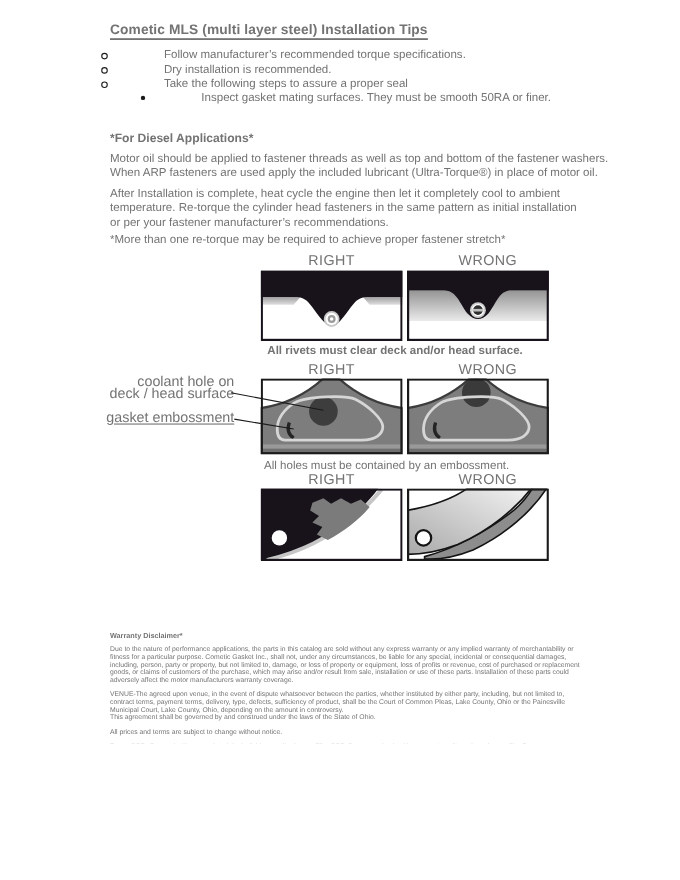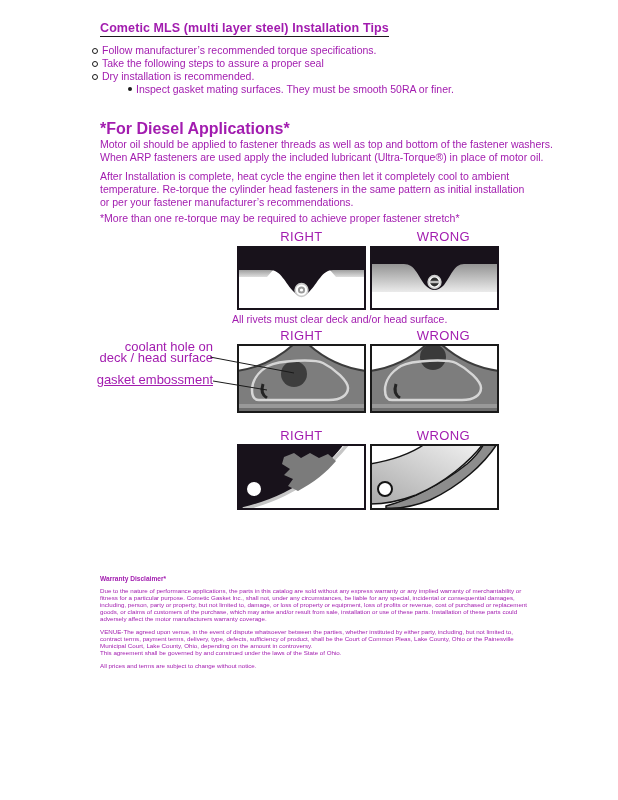--- a/index.html
+++ b/index.html
@@ -1,25 +1,25 @@
 <!DOCTYPE html>
 <html><head>
 <meta charset="utf-8">
 <style>
   html,body{margin:0;padding:0;background:#ffffff;}
   .page{position:relative;width:618px;height:676px;background:#ffffff;overflow:hidden;
-        font-family:"Liberation Sans", sans-serif;color:#a21caf;}
+        font-family:"Liberation Sans", sans-serif;color:#737373;}
   .abs{position:absolute;}
   .title{font-size:12.5px;font-weight:bold;display:inline-block;border-bottom:1.6px solid #1a1a1a;padding-bottom:1px;letter-spacing:.1px;}
   .body-txt{font-size:10.5px;line-height:13px;white-space:pre-line;}
-  .bullet-line{display:flex;align-items:flex-start;font-size:10.5px;line-height:13px;}
+  .bullet-line{display:flex;align-items:flex-start;font-size:10.5px;line-height:13px;gap:47px;}
   .ob{flex:0 0 auto;width:4px;height:4px;border:1px solid #1a1a1a;border-radius:50%;margin:4px 4px 0 0;}
   .fb{flex:0 0 auto;width:4px;height:4px;background:#1a1a1a;border-radius:50%;margin:4px 4px 0 0;}
   .sub{margin-left:36px;}
-  .section-head{font-size:16px;font-weight:bold;}
+  .section-head{font-size:11px;font-weight:bold;}
   .dg-headers{display:flex;gap:13px;width:262px;}
   .dg-headers span{flex:0 0 129px;text-align:center;font-size:13px;letter-spacing:.4px;}
   .panels{display:flex;gap:4px;}
   .panel{flex:0 0 129px;}
   .caption{font-size:10.5px;line-height:12.5px;white-space:pre-line;}
   .dg-label{font-size:13px;line-height:11px;white-space:pre-line;text-align:right;}
   .labels-box{width:138px;text-align:right;}
   .overlay{pointer-events:none;z-index:5;}
   .disc{width:436px;}
   .disc-head{font-size:6.6px;font-weight:bold;margin-bottom:5px;}
@@ -37,25 +37,25 @@
     <span class="title">Cometic MLS (multi layer steel) Installation Tips</span>
   </div>
 
   <div class="abs" style="left:92px;top:44px;width:470px;">
     <div class="bullet-line">
       <span class="ob"></span>
       <span>Follow manufacturer’s recommended torque specifications.</span>
     </div>
     <div class="bullet-line">
       <span class="ob"></span>
-      <span>Take the following steps to assure a proper seal</span>
+      <span>Dry installation is recommended.</span>
     </div>
     <div class="bullet-line">
       <span class="ob"></span>
-      <span>Dry installation is recommended.</span>
+      <span>Take the following steps to assure a proper seal</span>
     </div>
     <div class="bullet-line sub">
       <span class="fb"></span>
       <span>Inspect gasket mating surfaces.  They must be smooth 50RA or finer.</span>
     </div>
   </div>
 
   <div class="abs section-head" style="left:100px;top:120px;">*For Diesel Applications*</div>
   <div class="abs body-txt" style="left:100px;top:138px;">Motor oil should be applied to fastener threads as well as top and bottom of the fastener washers.
 When ARP fasteners are used apply the included lubricant (Ultra-Torque®) in place of motor oil.</div>
@@ -105,21 +105,21 @@
         <g>
           <circle cx="64.5" cy="36" r="7.2" fill="#cdcdcd"></circle>
           <circle cx="64.5" cy="36" r="5.6" fill="#ffffff"></circle>
           <circle cx="64.5" cy="36" r="4.4" fill="#2f2f2f"></circle>
           <rect x="59.5" y="34.8" width="10" height="2.4" fill="#bfbfbf"></rect>
         </g>
         <rect x="1" y="1" width="127" height="62" fill="none" stroke="#18121b" stroke-width="2"></rect>
       </svg>
     </div>
   </div>
-  <div class="abs caption" style="left:232px;top:313px;">All rivets must clear deck and/or head surface.</div>
+  <div class="abs caption" style="left:243px;top:313px;font-weight:bold;">All rivets must clear deck and/or head surface.</div>
 
   <div class="abs dg-headers" style="left:237px;top:328px;">
     <span>RIGHT</span>
     <span>WRONG</span>
   </div>
   <div class="abs labels-box" style="left:75px;top:341px;">
     <div class="dg-label">coolant hole on
 deck / head surface</div>
   </div>
   <div class="abs labels-box" style="left:75px;top:374px;text-decoration:underline;">
@@ -148,20 +148,21 @@
         <path d="M0,27 C28,23 46,10 57,0 H71 C82,10 100,23 129,27 V69 H0 Z" fill="#7d7d7d" stroke="#3c3c3c" stroke-width="2"></path>
         <rect x="2" y="60" width="125" height="4" fill="#999999"></rect>
         <rect x="2" y="64" width="125" height="3" fill="#6f6f6f"></rect>
         <path d="M26,40 C24,46 25,51 30,54" stroke="#242424" stroke-width="3" fill="none"></path>
         <circle cx="63" cy="13" r="13" fill="#3a3a3a"></circle>
         <path d="M22,56 H92 C104,56 111,51 111,44 C111,37 98,25 86,19 C78,15 42,16 31,22 C21,28 15,37 15,46 C15,52 17,56 22,56 Z" stroke="#d6d6d6" stroke-width="2.5" fill="none"></path>
         <rect x="1" y="1" width="127" height="67" fill="none" stroke="#1a1a1a" stroke-width="2"></rect>
       </svg>
     </div>
   </div>
+  <div class="abs caption" style="left:240px;top:417px;">All holes must be contained by an embossment.</div>
 
   <div class="abs dg-headers" style="left:237px;top:428px;">
     <span>RIGHT</span>
     <span>WRONG</span>
   </div>
   <div class="abs panels" style="left:237px;top:444px;">
     <div class="panel">
       <svg width="129" height="66" viewBox="0 0 129 66">
         <rect width="129" height="66" fill="#ffffff"></rect>
         <path d="M0,0 H107 C92,20 68,41 38,54 C25,59 12,63 0,65 Z" fill="#18121b"></path>

